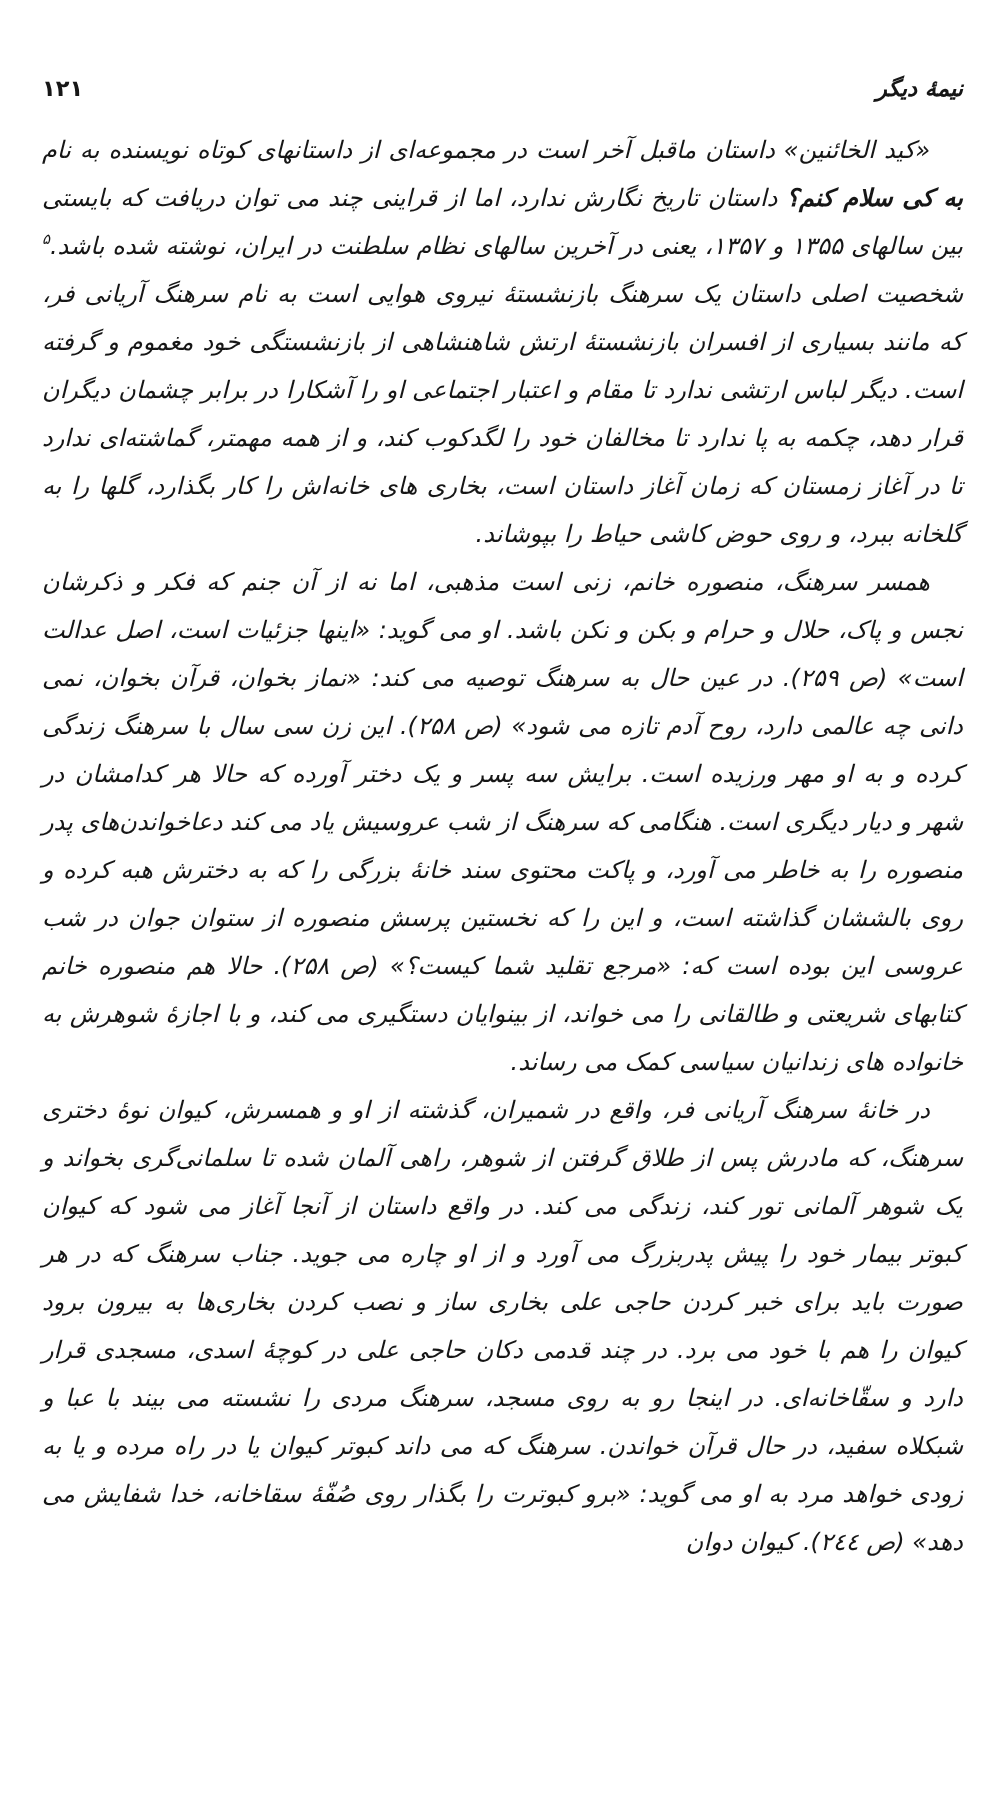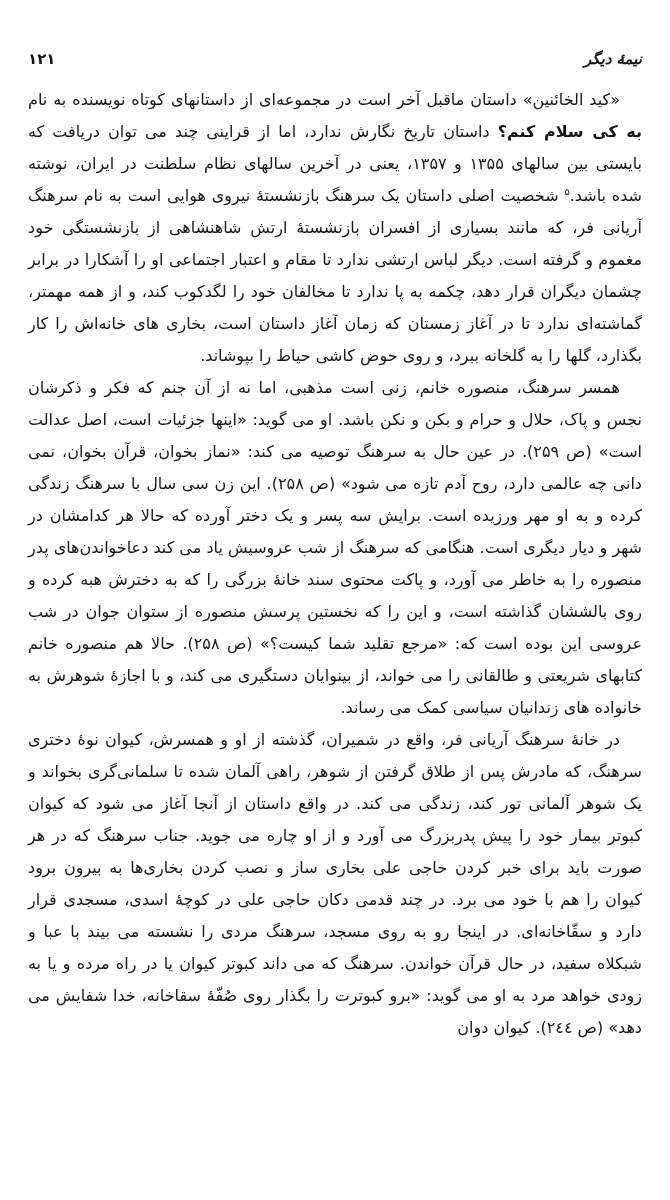--- a/index.html
+++ b/index.html
@@ -24,20 +24,21 @@
     font-size: 15px;
     margin-bottom: 16px;
   }
   .running-title { letter-spacing: 0.5px; font-style: italic; }
   .page-number { letter-spacing: 1px; text-align: right; }
   .text-body {
     font-size: 16px;
     line-height: 32px;
     text-align: justify;
     text-justify: inter-word;
+    font-style: italic;
   }
   .text-body p {
     text-indent: 22px;
   }
   .bold {
     font-weight: bold;
   }
   .superscript {
     vertical-align: super;
     font-size: 0.62em;

